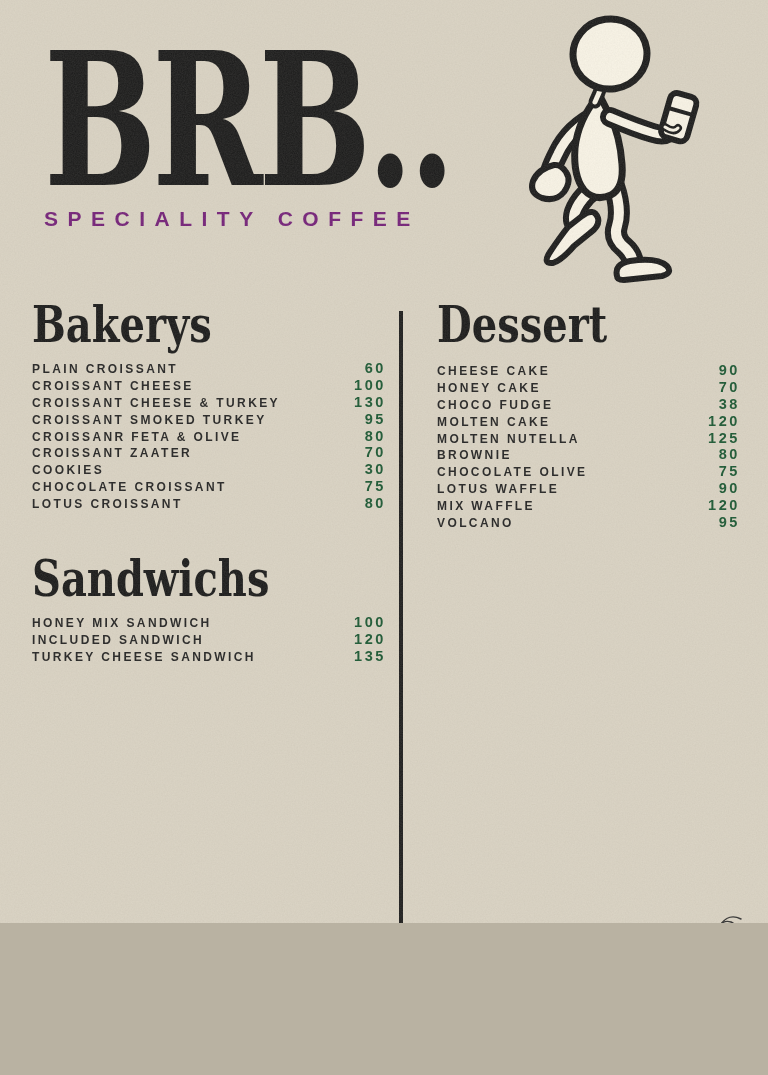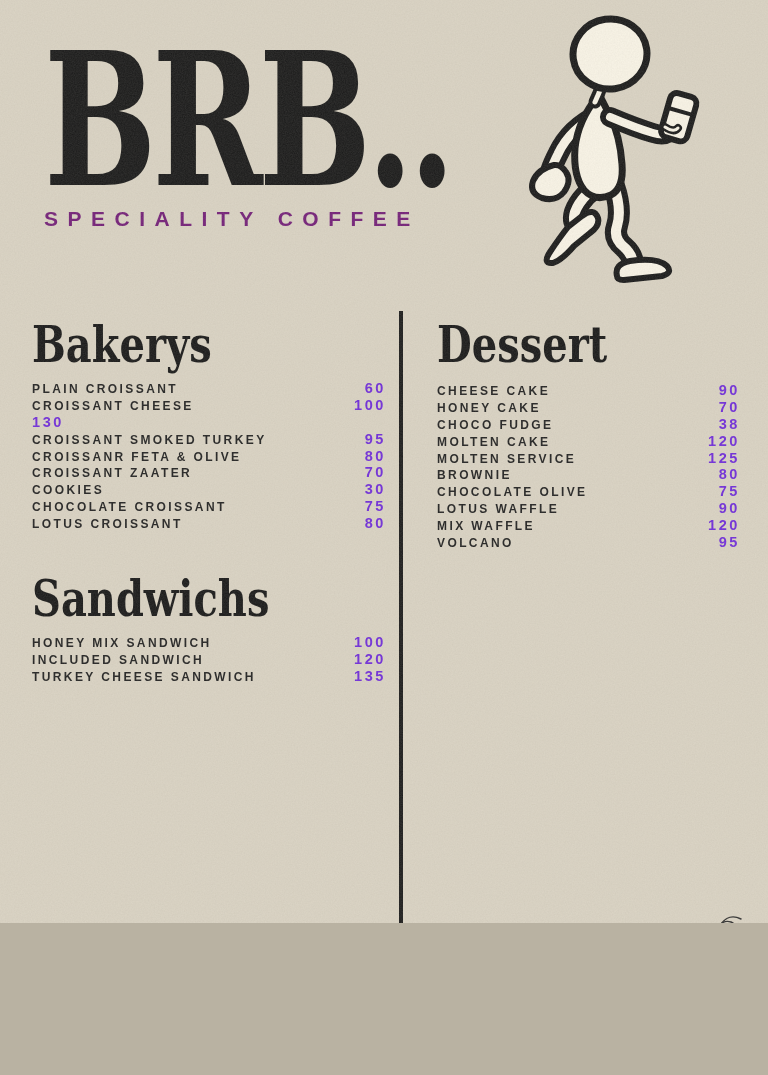--- a/index.html
+++ b/index.html
@@ -19,38 +19,38 @@
     font-size:185px;line-height:1;letter-spacing:-6px;color:#141414;
     transform:scaleX(.72);transform-origin:left top;white-space:nowrap;
   }
   .brand-subtitle{
     position:absolute;left:44px;top:207px;
     font-weight:700;font-size:21px;letter-spacing:9.5px;color:#701a75;white-space:nowrap;
   }
   .walker{position:absolute;left:520px;top:14px;width:200px;height:270px;}
 
   
-  .section{position:absolute;margin-top:20px;}
+  .section{position:absolute;}
   .section-title{
     margin:0 0 9px 0;
     font-family:"DejaVu Serif","Liberation Serif",serif;font-weight:700;
     font-size:50px;line-height:1;color:#131313;
     transform:scaleX(.8);transform-origin:left top;white-space:nowrap;
   }
   .sec-bakerys{left:32px;top:300px;width:354px;}
   .sec-dessert{left:437px;top:300px;width:303px;}
   .sec-sandwichs{left:32px;top:554px;width:354px;}
   .menu-list{margin-top:10px;}
   .sec-dessert .menu-list{margin-top:12px;}
   .row{display:flex;justify-content:space-between;align-items:baseline;height:16.9px;}
   .item-name{
     font-size:12px;font-weight:600;letter-spacing:2.4px;color:#1d1d1d;white-space:nowrap;
   }
   .item-price{
-    font-size:14.5px;font-weight:600;letter-spacing:2.6px;color:#6d28d9;white-space:nowrap;
+    font-size:14.5px;font-weight:600;letter-spacing:2.6px;color:#14532d;white-space:nowrap;
   }
 
   .divider{position:absolute;left:399px;top:311px;width:4px;height:640px;background:#161616;}
 
   
   .footer-note{
     position:absolute;left:48px;top:1043px;
     font-size:9.5px;font-weight:700;letter-spacing:2.1px;color:#242424;white-space:nowrap;
   }
   .rule{position:absolute;height:2px;background:#1d1d1d;}
@@ -115,20 +115,21 @@
           <span class="item-name">PLAIN CROISSANT</span>
           <span class="item-price">60</span>
         </div>
 
         <div class="row">
           <span class="item-name">CROISSANT CHEESE</span>
           <span class="item-price">100</span>
         </div>
 
         <div class="row">
+          <span class="item-name">CROISSANT CHEESE &amp; TURKEY</span>
           <span class="item-price">130</span>
         </div>
 
         <div class="row">
           <span class="item-name">CROISSANT SMOKED TURKEY</span>
           <span class="item-price">95</span>
         </div>
 
         <div class="row">
           <span class="item-name">CROISSANR FETA &amp; OLIVE</span>
@@ -175,21 +176,21 @@
           <span class="item-name">CHOCO FUDGE</span>
           <span class="item-price">38</span>
         </div>
 
         <div class="row">
           <span class="item-name">MOLTEN CAKE</span>
           <span class="item-price">120</span>
         </div>
 
         <div class="row">
-          <span class="item-name">MOLTEN SERVICE</span>
+          <span class="item-name">MOLTEN NUTELLA</span>
           <span class="item-price">125</span>
         </div>
 
         <div class="row">
           <span class="item-name">BROWNIE</span>
           <span class="item-price">80</span>
         </div>
 
         <div class="row">
           <span class="item-name">CHOCOLATE OLIVE</span>

